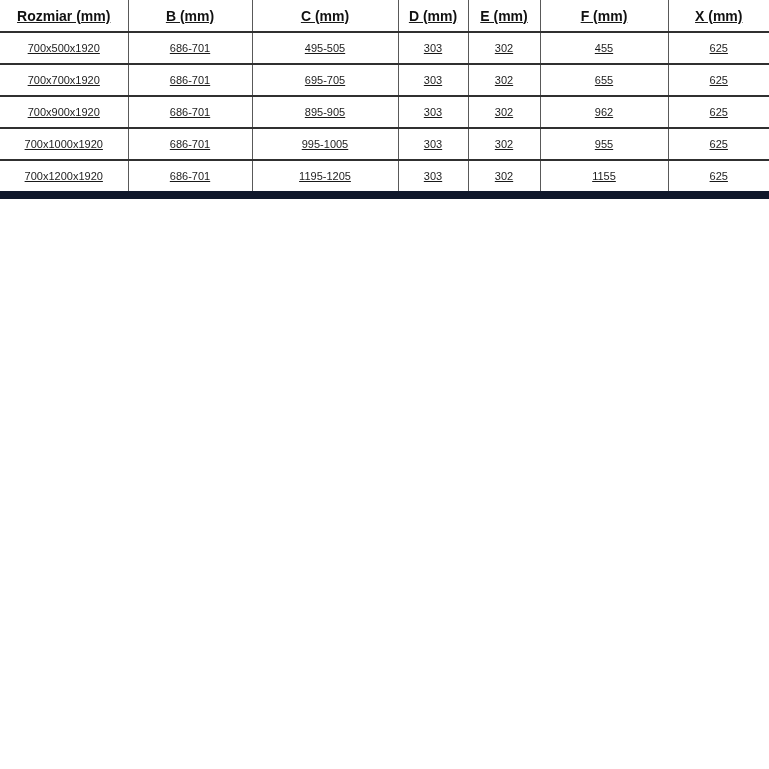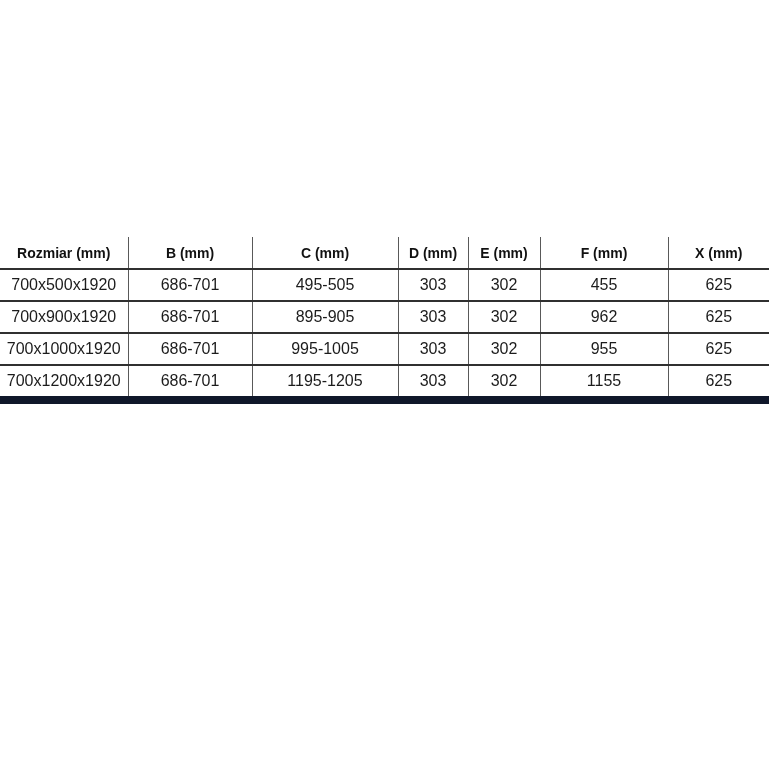--- a/index.html
+++ b/index.html
@@ -11,21 +11,21 @@
     width: 769px;
     height: 769px;
     overflow: hidden;
     font-family: "Liberation Sans", sans-serif;
     color: #1a1a1a;
   }
   table.dims {
     border-collapse: collapse;
     table-layout: fixed;
     width: 769px;
-    margin-top: 237px;
+    text-decoration: underline;
   }
   table.dims th,
   table.dims td {
     border-left: 1px solid #595959;
     border-right: 1px solid #595959;
     border-top: 2px solid #303030;
     border-bottom: 2px solid #303030;
     text-align: center;
     vertical-align: middle;
     padding: 0;
@@ -34,21 +34,21 @@
   }
   table.dims thead th {
     border-top: none;
     height: 31px;
     font-size: 14px;
     font-weight: bold;
     color: #111111;
   }
   table.dims tbody td {
     height: 30px;
-    font-size: 16px;
+    font-size: 11px;
     font-weight: normal;
     color: #1c1c1c;
   }
   table.dims th:first-child,
   table.dims td:first-child { border-left: none; }
   table.dims th:last-child,
   table.dims td:last-child { border-right: none; }
   table.dims tbody tr:last-child td { border-bottom: 8px solid #0f172a; }
 
   col.c-rozmiar { width: 128px; }
@@ -87,20 +87,29 @@
       <tr>
         <td>700x500x1920</td>
         <td>686-701</td>
         <td>495-505</td>
         <td>303</td>
         <td>302</td>
         <td>455</td>
         <td>625</td>
       </tr>
       <tr>
+        <td>700x700x1920</td>
+        <td>686-701</td>
+        <td>695-705</td>
+        <td>303</td>
+        <td>302</td>
+        <td>655</td>
+        <td>625</td>
+      </tr>
+      <tr>
         <td>700x900x1920</td>
         <td>686-701</td>
         <td>895-905</td>
         <td>303</td>
         <td>302</td>
         <td>962</td>
         <td>625</td>
       </tr>
       <tr>
         <td>700x1000x1920</td>

